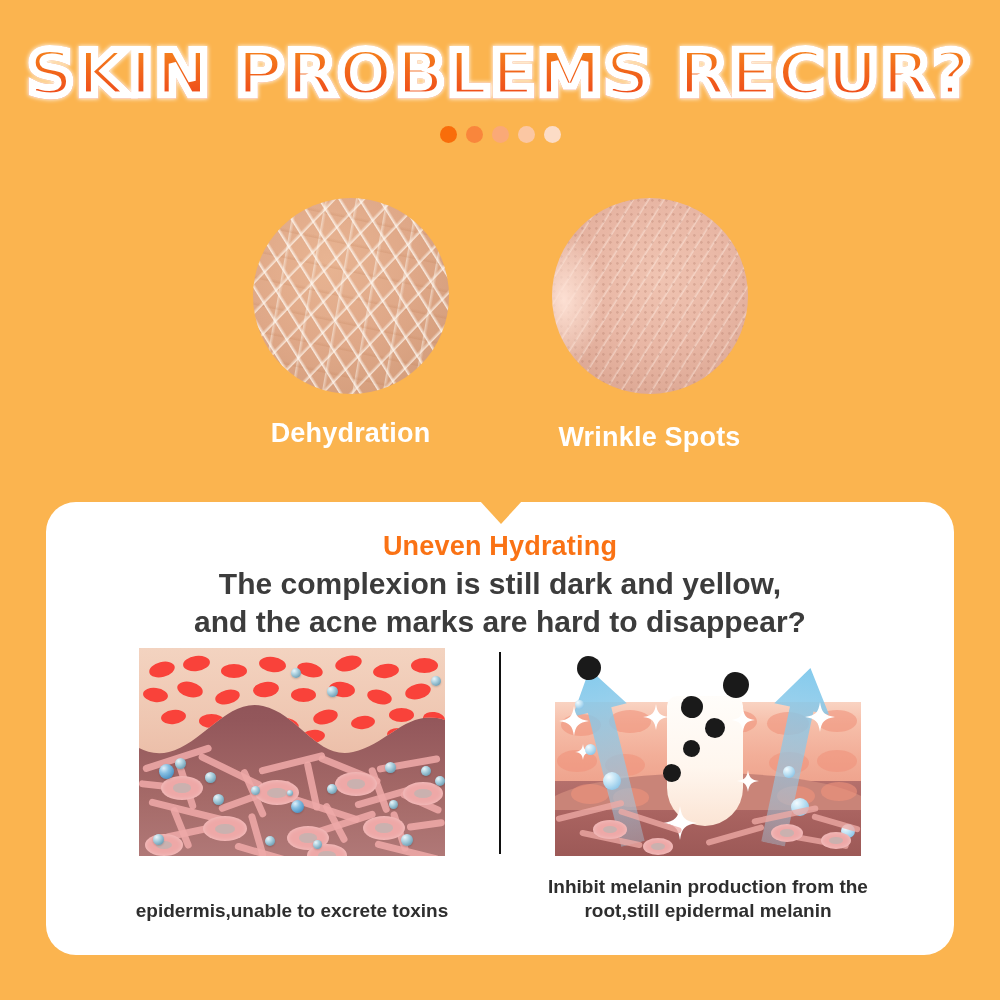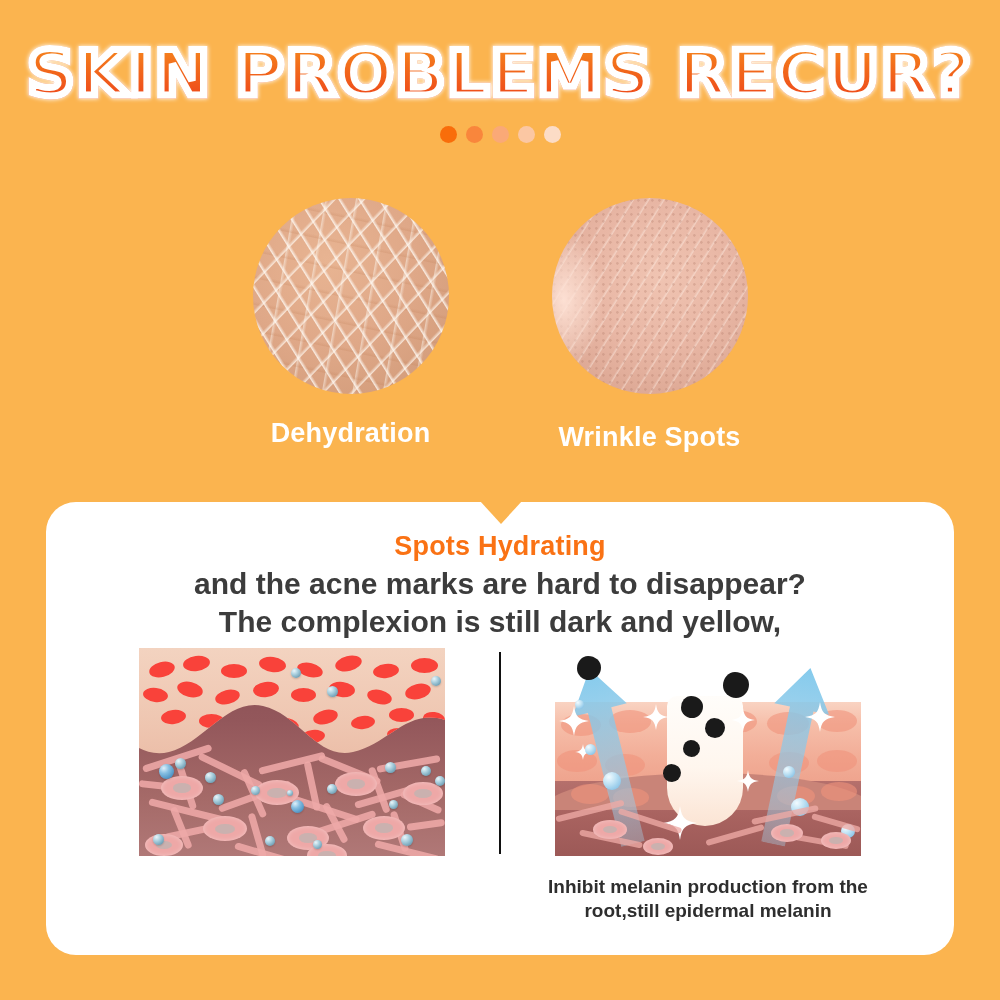--- a/index.html
+++ b/index.html
@@ -316,25 +316,25 @@
     </div>
     <div class="circle-item">
       <div class="skin-circle tex-wrinkle"></div>
       <div class="circle-caption" style="color: rgb(255, 255, 255); margin-top: 28px;">Wrinkle Spots</div>
     </div>
   </div>
 
 <div class="card">
   <div class="card-notch"></div>
 
-  <div class="after-label">Spots Hydrating</div>
+  <div class="after-label">Uneven Hydrating</div>
 
   <div class="headline">
+    <span class="line">The complexion is still dark and yellow,</span>
     <span class="line">and the acne marks are hard to disappear?</span>
-    <span class="line">The complexion is still dark and yellow,</span>
   </div>
 
   <div class="panels">
 
     <div class="panel">
       <div class="panel-figure diag-left">
         <div class="dl-dermis"></div>
         <div class="dl-epidermis" id="dl-epi" style="background: linear-gradient(rgb(243, 211, 192) 0%, rgb(239, 199, 178) 60%, rgb(235, 189, 167) 100%); clip-path: path(&quot;M 0 0 L 306 0 L 306 72 C 268 60 250 96 214 104 C 178 112 160 66 124 58 C 88 50 64 96 30 104 C 18 107 8 104 0 100 Z&quot;);">
             <div class="melanin-cell" style="left: 10px; top: 14px; width: 26px; height: 15px; transform: rotate(-14deg);"></div>
             <div class="melanin-cell" style="left: 44px; top: 8px; width: 27px; height: 15px; transform: rotate(-7deg);"></div>
@@ -418,20 +418,21 @@
             <div class="mol-sphere" style="left: 14px; top: 186px; width: 11px; height: 11px;"></div>
             <div class="mol-sphere" style="left: 126px; top: 188px; width: 10px; height: 10px;"></div>
             <div class="mol-sphere" style="left: 174px; top: 192px; width: 9px; height: 9px;"></div>
             <div class="mol-sphere" style="left: 262px; top: 186px; width: 12px; height: 12px;"></div>
             <div class="mol-sphere" style="left: 296px; top: 128px; width: 10px; height: 10px;"></div>
             <div class="mol-sphere" style="left: 292px; top: 28px; width: 10px; height: 10px;"></div>
           </div>
       </div>
       <div class="panel-caption">
         <br>
+        <span>epidermis,unable to excrete toxins</span>
       </div>
     </div>
 
     <div class="panel-divider"></div>
 
     <div class="panel">
       <div class="panel-figure diag-right" id="dr-fig">
         <div class="dr-sky"></div>
         <div class="dr-epi"></div>
         <div class="dr-dermis"></div>

